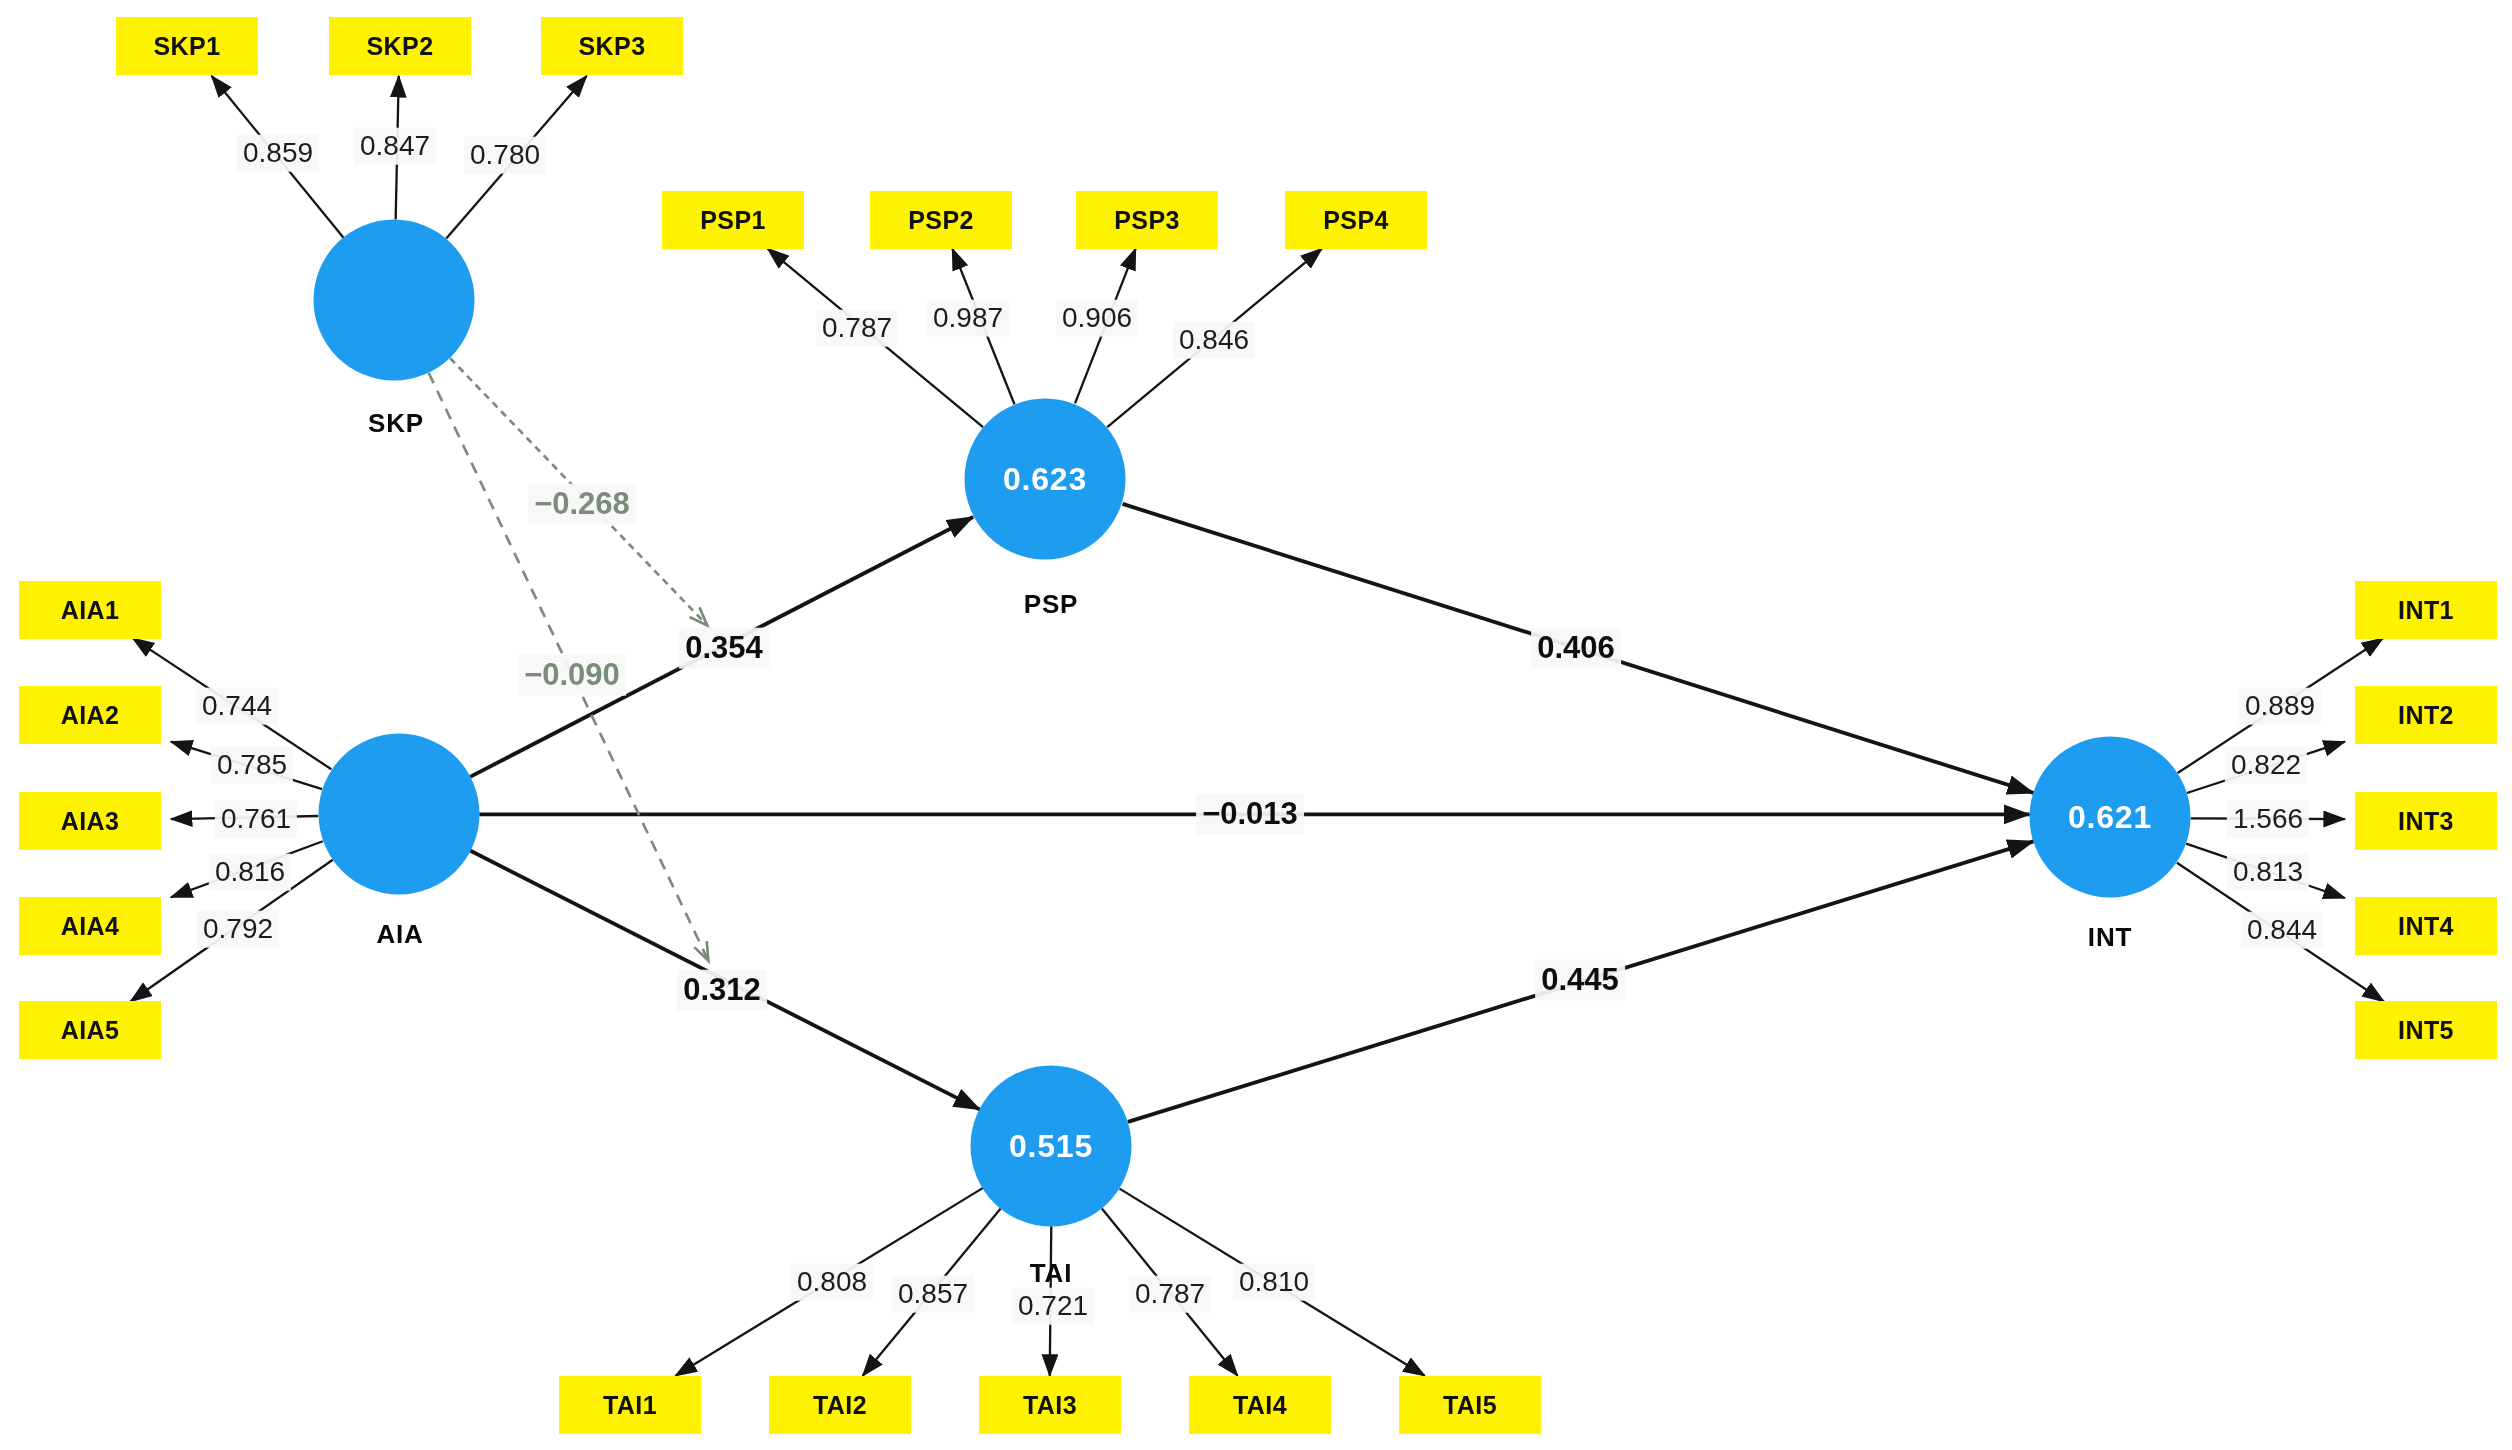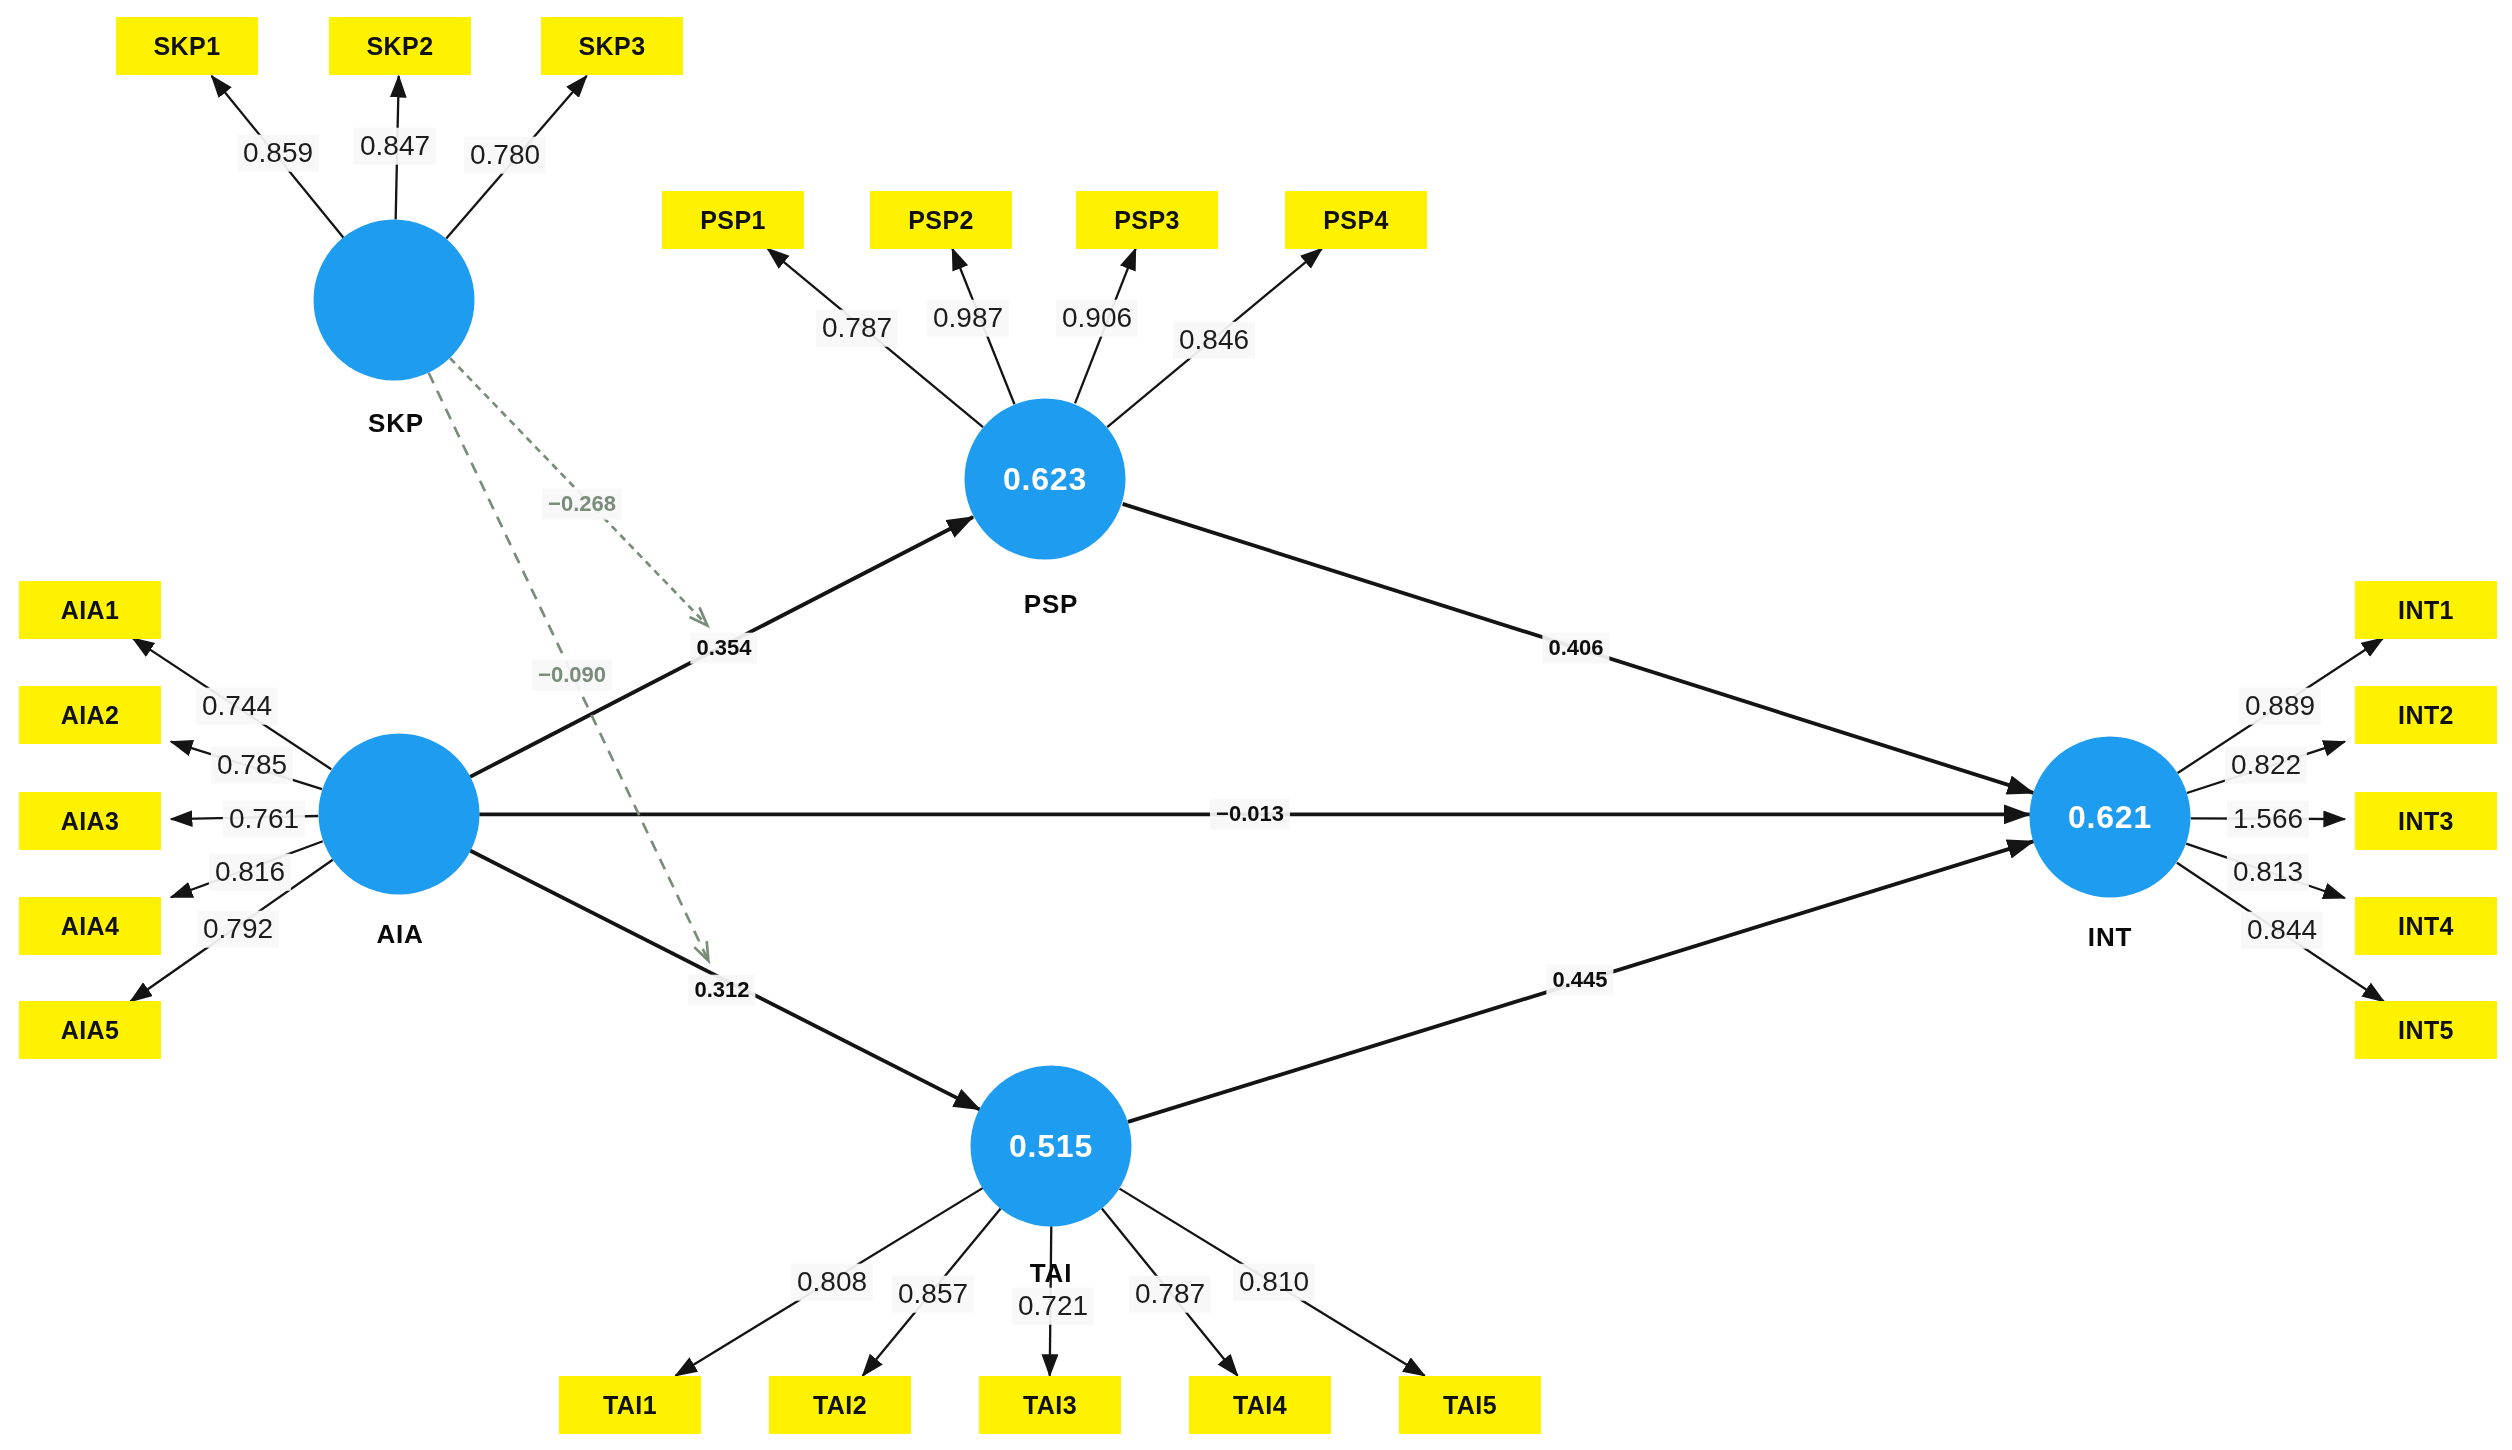--- a/index.html
+++ b/index.html
@@ -17,21 +17,21 @@
     width:161px;height:161px;border-radius:50%;background:#1E9CF0;
     display:flex;align-items:center;justify-content:center;
   }
   .r2-value{color:#ffffff;font-size:32px;font-weight:600;letter-spacing:0.8px;}
   .construct-label{font-size:26px;font-weight:700;color:#0a0a0a;letter-spacing:0.8px;}
   .loading-label{
     font-size:28px;color:#1c1c1c;background:rgba(247,247,247,0.93);
     padding:2.3px 6.1px;white-space:nowrap;
   }
   .coef-label{
-    font-size:22px;font-weight:700;color:#0d0d0d;background:rgba(247,247,247,0.93);
+    font-size:31px;font-weight:700;color:#0d0d0d;background:rgba(247,247,247,0.93);
     padding:2.3px 6.1px;white-space:nowrap;
   }
   .coef-label.moderation{color:#7A8C7A;}
 </style>
 </head>
 <body>
 
 <div id="canvas">
 
   <svg id="wires" viewBox="0 0 3276 1892" xmlns="http://www.w3.org/2000/svg">
@@ -139,21 +139,21 @@
   <div class="abs loading-label" style="left:395px;top:146px">0.847</div>
   <div class="abs loading-label" style="left:505px;top:155px">0.780</div>
 
   <div class="abs loading-label" style="left:857px;top:328px">0.787</div>
   <div class="abs loading-label" style="left:968px;top:318px">0.987</div>
   <div class="abs loading-label" style="left:1097px;top:318px">0.906</div>
   <div class="abs loading-label" style="left:1214px;top:340px">0.846</div>
 
   <div class="abs loading-label" style="left:237px;top:706px">0.744</div>
   <div class="abs loading-label" style="left:252px;top:765px">0.785</div>
-  <div class="abs loading-label" style="left:264px;top:819px">0.761</div>
+  <div class="abs loading-label" style="left:256px;top:819px">0.761</div>
   <div class="abs loading-label" style="left:250px;top:872px">0.816</div>
   <div class="abs loading-label" style="left:238px;top:929px">0.792</div>
 
   <div class="abs loading-label" style="left:2280px;top:706px">0.889</div>
   <div class="abs loading-label" style="left:2266px;top:765px">0.822</div>
   <div class="abs loading-label" style="left:2268px;top:819px">1.566</div>
   <div class="abs loading-label" style="left:2268px;top:872px">0.813</div>
   <div class="abs loading-label" style="left:2282px;top:930px">0.844</div>
 
   <div class="abs loading-label" style="left:832px;top:1282px">0.808</div>

